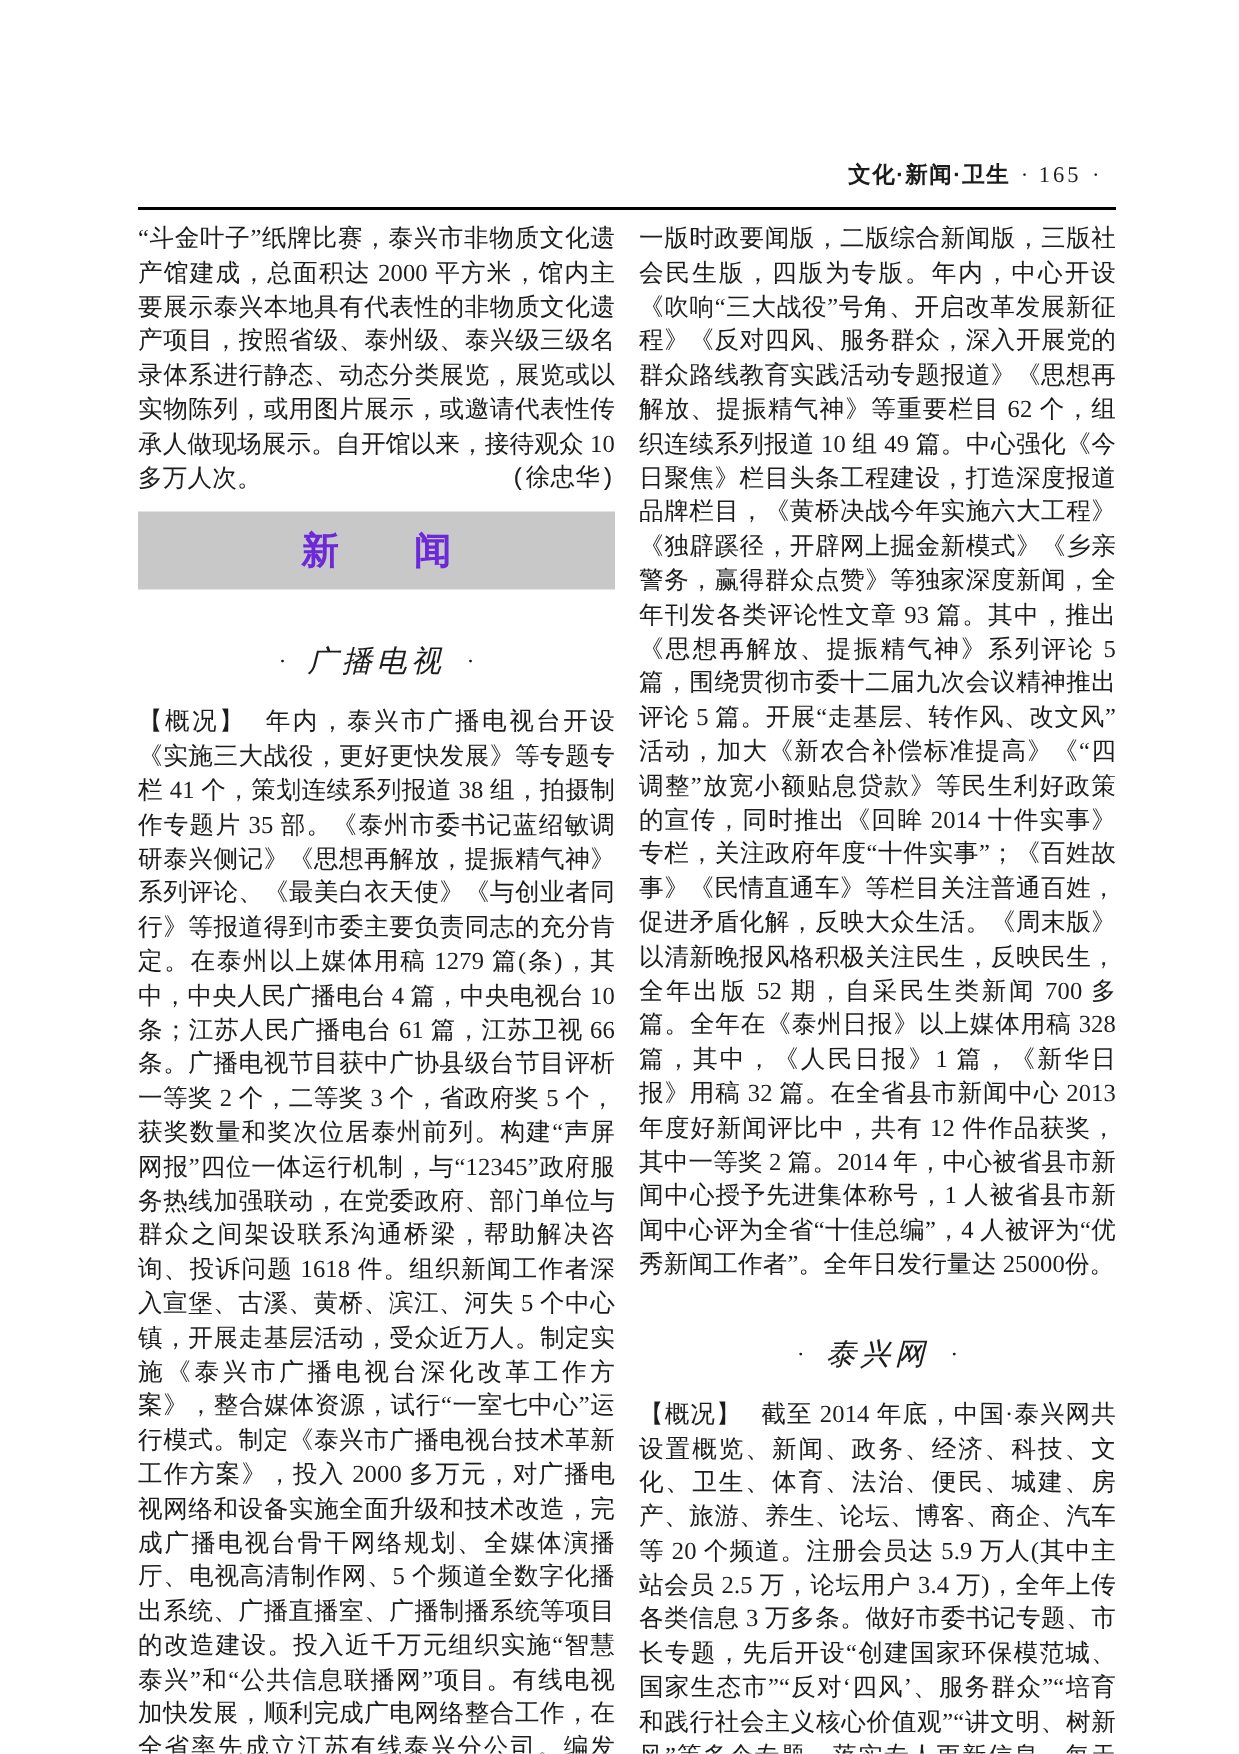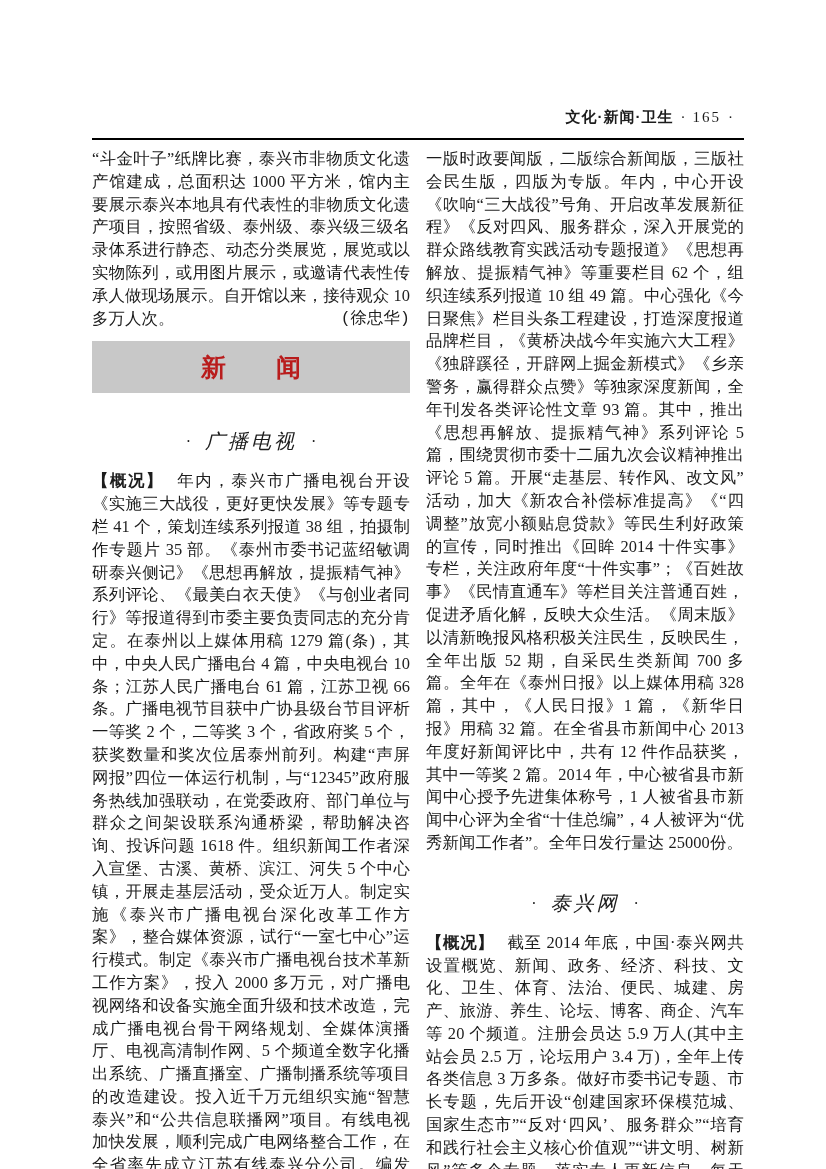--- a/index.html
+++ b/index.html
@@ -41,38 +41,38 @@
   .col.right{width:318px;}
 
   p.body-text{
     margin:0;
     font-size:16.4px;
     line-height:22.8px;
     text-align:justify;
     letter-spacing:0.1px;
   }
   p.body-text .gk{
-    font-weight:bold;
+    font-weight:normal;
     padding-right:0.8em;
   }
   .attribution{
     float:right;
     font-family:Liberation Mono, monospace;
   }
 
   
   .banner{
     margin-top:11px;
     height:52px;line-height:52px;
     background:#c8c8c8;
     text-align:center;
     font-family:"Liberation Sans","DejaVu Sans",sans-serif;
     font-weight:bold;
     font-size:25px;
-    color:#b91c1c;
+    color:#6d28d9;
   }
 
   
   .subhead{
     margin-top:33px;margin-bottom:13px;
     text-align:center;
     font-size:20px;line-height:30px;
     font-style:italic;
     letter-spacing:2px;
     white-space:nowrap;
@@ -91,21 +91,21 @@
 
   <div class="running-head">
     <span class="h-title">文化·新闻·卫生</span><span class="h-dot">·</span><span class="h-page">165</span><span class="h-dot">·</span>
   </div>
   <div class="head-rule"></div>
 
   <div class="columns">
 
     <div class="col left">
 
-      <p class="body-text"><span>“斗金叶子”纸牌比赛，泰兴市非物质文化遗产馆建成，总面积达 1000 平方米，馆内主要展示泰兴本地具有代表性的非物质文化遗产项目，按照省级、泰州级、泰兴级三级名录体系进行静态、动态分类展览，展览或以实物陈列，或用图片展示，或邀请代表性传承人做现场展示。自开馆以来，接待观众 10 多万人次。</span><span class="attribution">(徐忠华)</span></p>
+      <p class="body-text"><span>“斗金叶子”纸牌比赛，泰兴市非物质文化遗产馆建成，总面积达 2000 平方米，馆内主要展示泰兴本地具有代表性的非物质文化遗产项目，按照省级、泰州级、泰兴级三级名录体系进行静态、动态分类展览，展览或以实物陈列，或用图片展示，或邀请代表性传承人做现场展示。自开馆以来，接待观众 10 多万人次。</span><span class="attribution">(徐忠华)</span></p>
 
       <div class="banner">新　　闻</div>
 
       <div class="subhead">
         <span class="sh-dot">·</span><span class="sh-title">广播电视</span><span class="sh-dot">·</span>
       </div>
 
       <p class="body-text"><b class="gk">【概况】</b><span>年内，泰兴市广播电视台开设《实施三大战役，更好更快发展》等专题专栏 41 个，策划连续系列报道 38 组，拍摄制作专题片 35 部。《泰州市委书记蓝绍敏调研泰兴侧记》《思想再解放，提振精气神》系列评论、《最美白衣天使》《与创业者同行》等报道得到市委主要负责同志的充分肯定。在泰州以上媒体用稿 1279 篇(条)，其中，中央人民广播电台 4 篇，中央电视台 10 条；江苏人民广播电台 61 篇，江苏卫视 66 条。广播电视节目获中广协县级台节目评析一等奖 2 个，二等奖 3 个，省政府奖 5 个，获奖数量和奖次位居泰州前列。构建“声屏网报”四位一体运行机制，与“12345”政府服务热线加强联动，在党委政府、部门单位与群众之间架设联系沟通桥梁，帮助解决咨询、投诉问题 1618 件。组织新闻工作者深入宣堡、古溪、黄桥、滨江、河失 5 个中心镇，开展走基层活动，受众近万人。制定实施《泰兴市广播电视台深化改革工作方案》，整合媒体资源，试行“一室七中心”运行模式。制定《泰兴市广播电视台技术革新工作方案》，投入 2000 多万元，对广播电视网络和设备实施全面升级和技术改造，完成广播电视台骨干网络规划、全媒体演播厅、电视高清制作网、5 个频道全数字化播出系统、广播直播室、广播制播系统等项目的改造建设。投入近千万元组织实施“智慧泰兴”和“公共信息联播网”项目。有线电视加快发展，顺利完成广电网络整合工作，在全省率先成立江苏有线泰兴分公司。编发《文广动态》和《收听收看情况》共 24 期。强化技术管理，加强值班管理和设备维护，全年全系统全网安优播出无事故。</span></p>
 
     </div>

